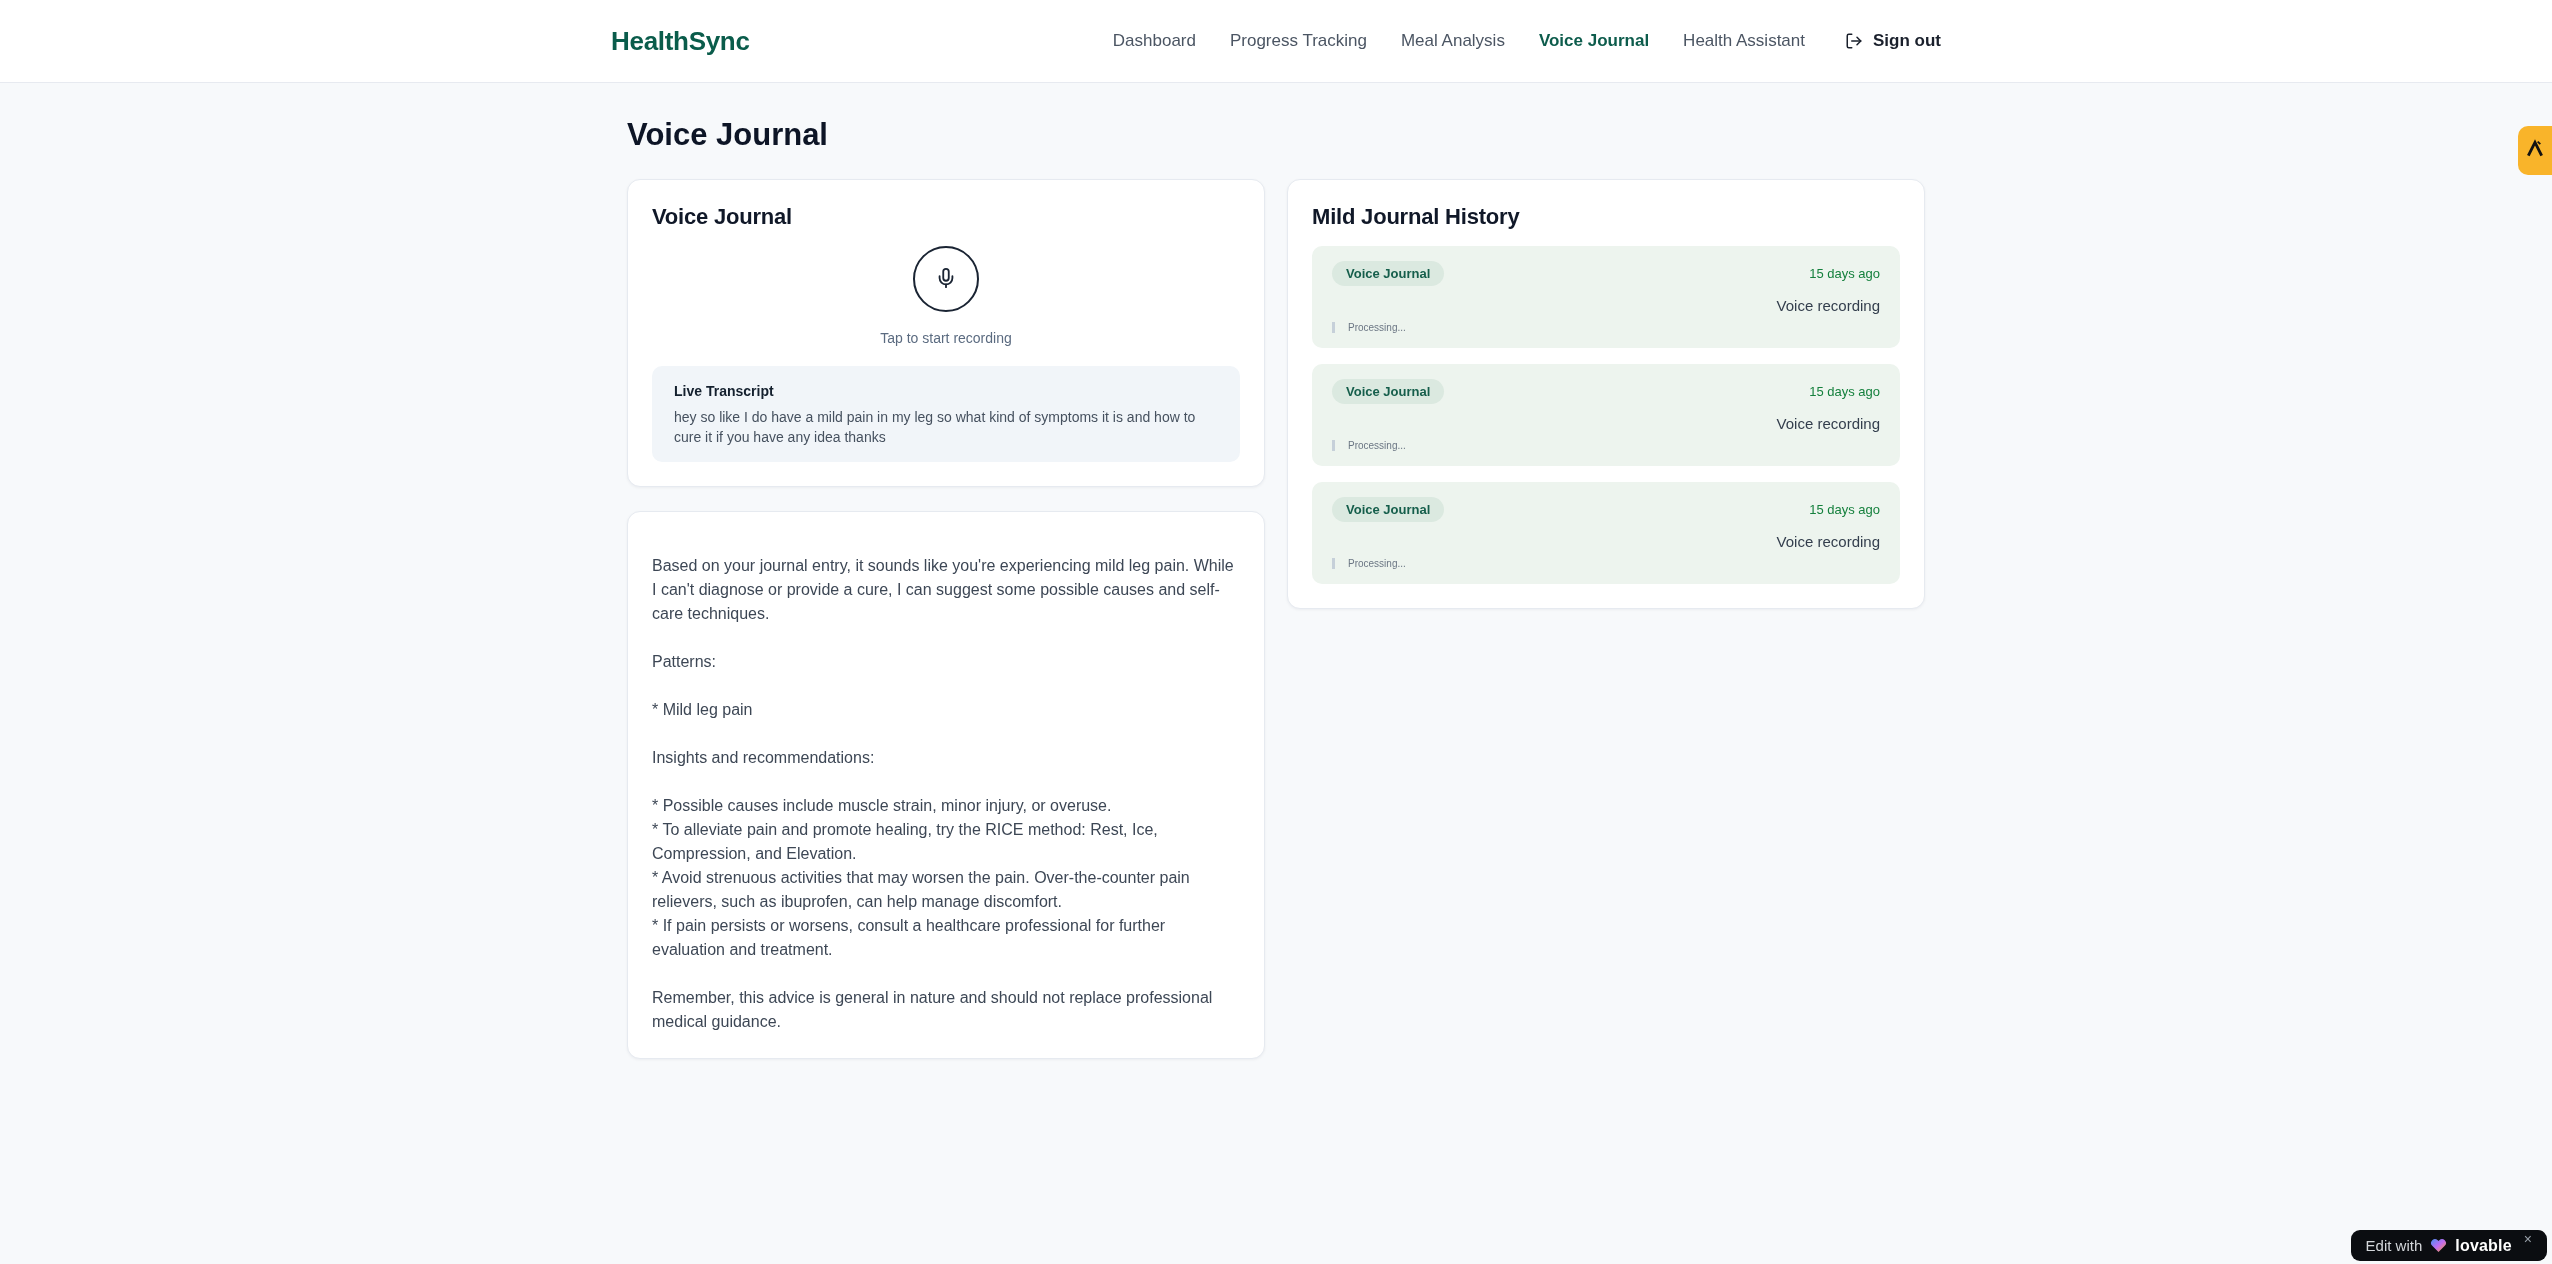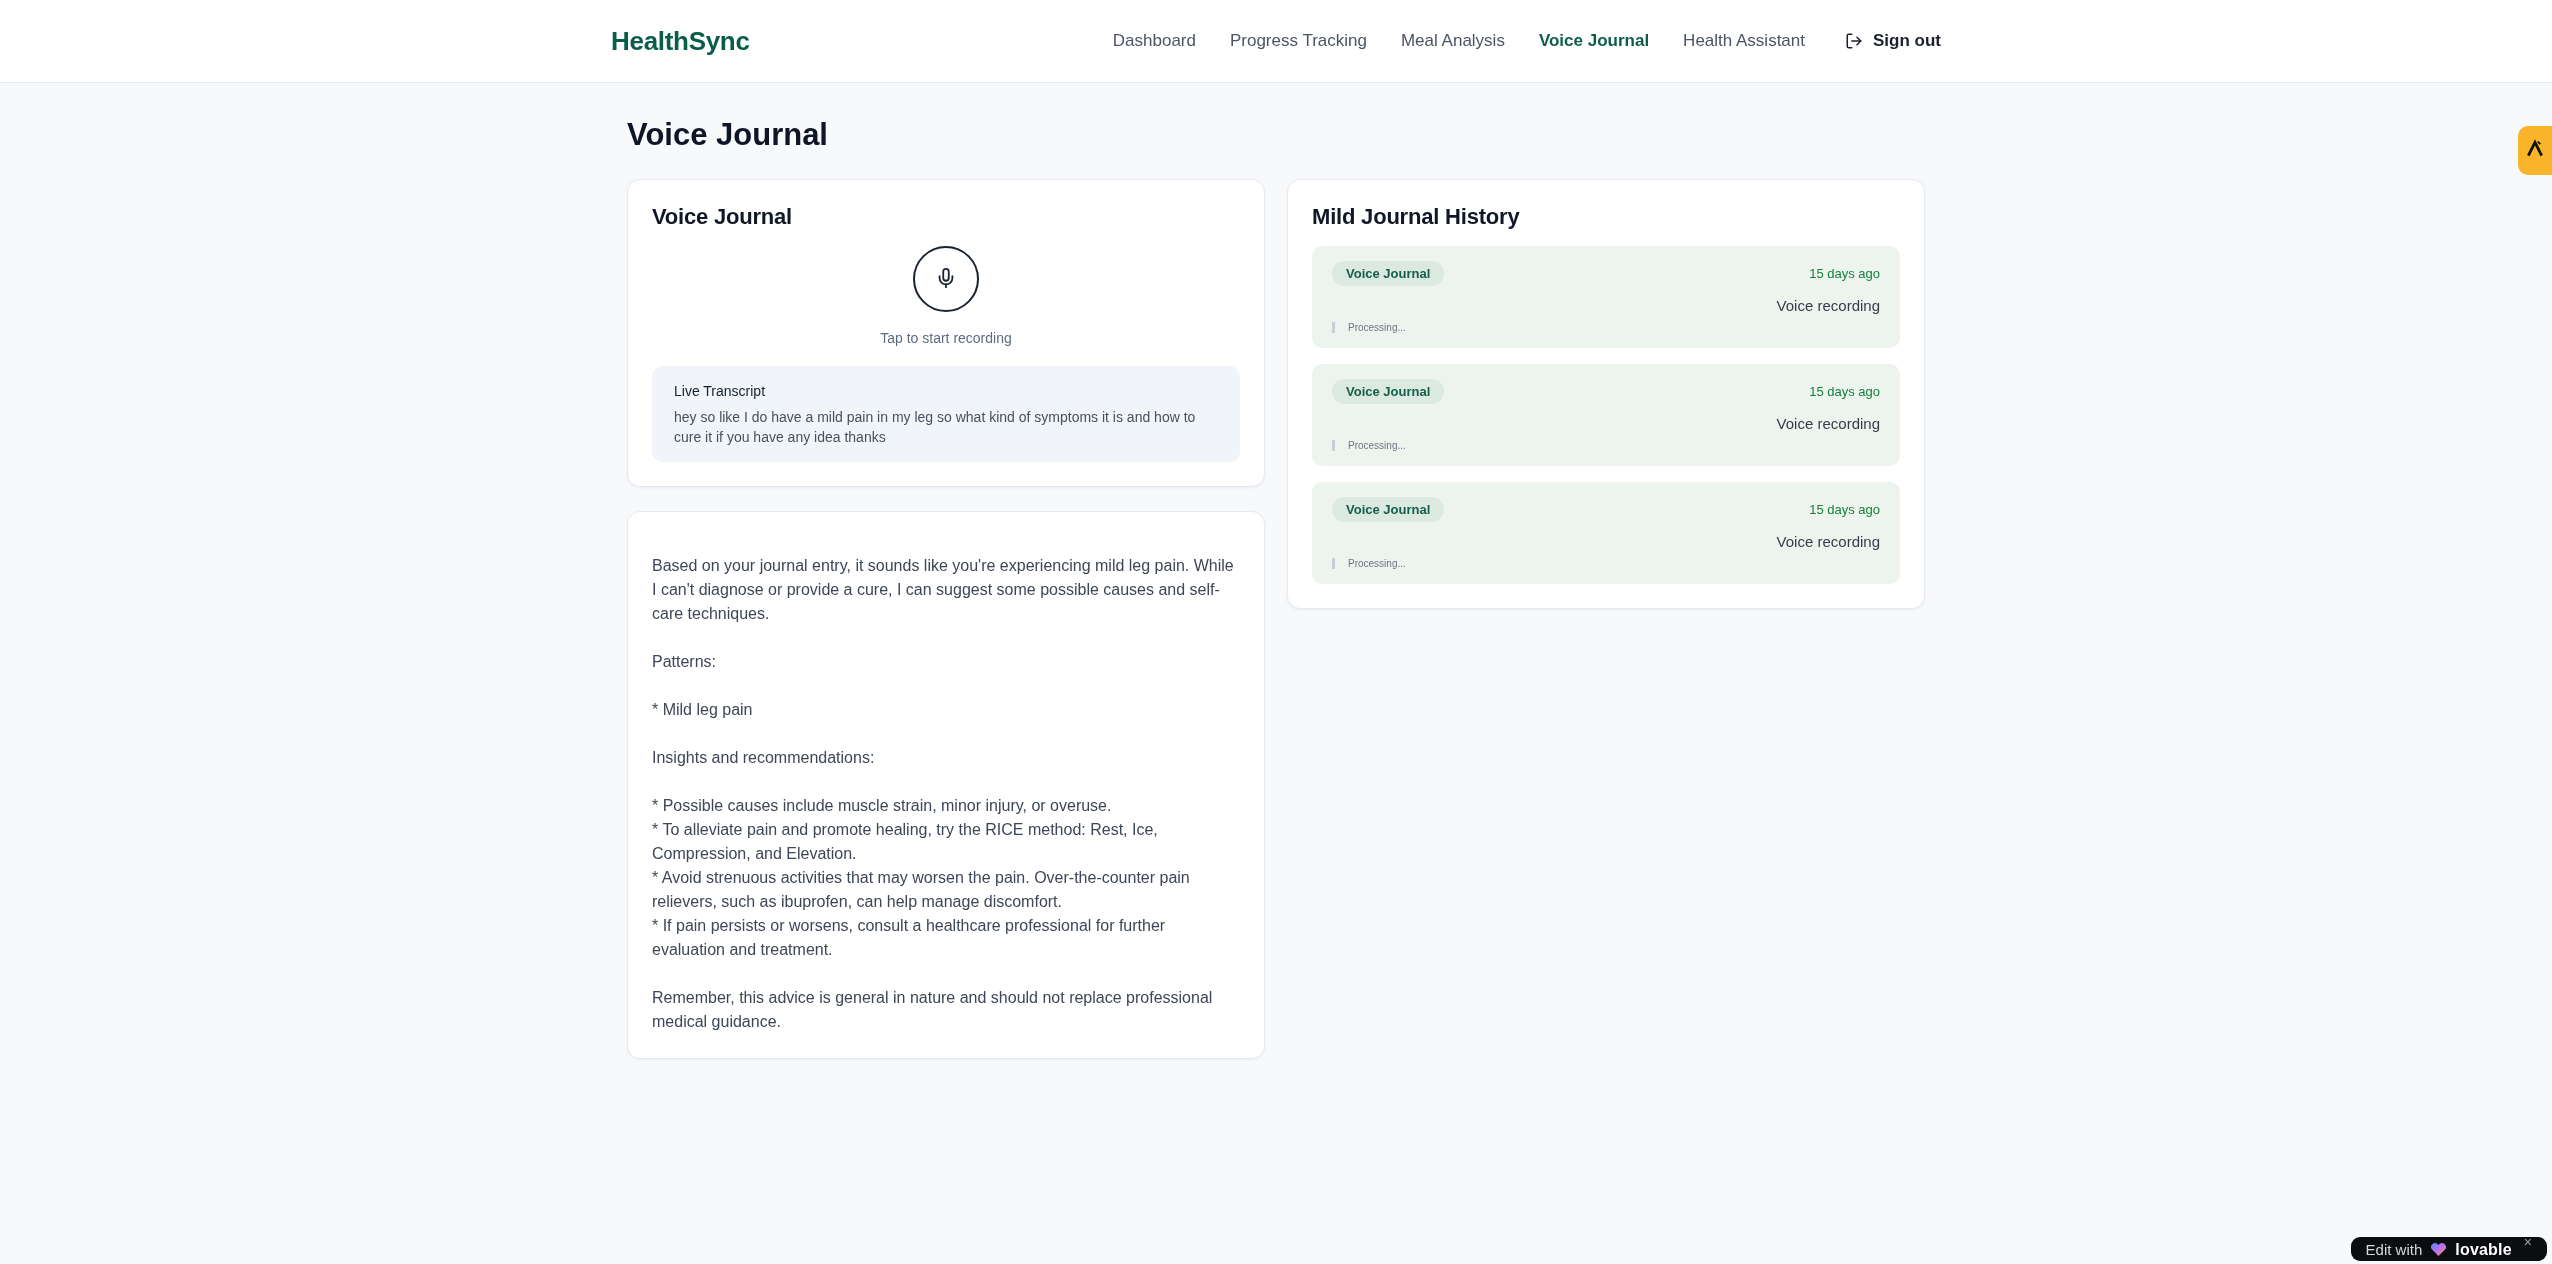--- a/index.html
+++ b/index.html
@@ -44,21 +44,21 @@
   
   .mic-zone { display:flex; flex-direction:column; align-items:center; margin-top:16px; }
   .mic-btn {
     width:66px; height:66px; border-radius:50%; background:#ffffff;
     border:2.5px solid #1a2433; display:flex; align-items:center; justify-content:center; cursor:pointer;
   }
   .hint { margin-top:16px; font-size:14px; line-height:20px; color:#5b6b80; }
   .transcript {
     margin-top:18px; background:#f1f5f9; border-radius:10px; padding:15px 22px;
   }
-  .t-title { font-size:14px; line-height:20px; font-weight:400; color:#14202e; margin-bottom:6px; }
+  .t-title { font-size:14px; line-height:20px; font-weight:700; color:#14202e; margin-bottom:6px; }
   .t-text { font-size:14px; line-height:20px; color:#46515f; }
 
   
   .analysis-body {
     margin-top:18px; font-size:16px; line-height:24px; color:#3d4755; white-space:pre-line;
   }
 
   
   .history-list { margin-top:16px; display:flex; flex-direction:column; gap:16px; }
   .history-item {
@@ -78,23 +78,23 @@
 
   
   .side-tab {
     position:absolute; top:126px; right:0; width:34px; height:49px;
     background:var(--anima-yellow,#f9b42a); border-radius:10px 0 0 10px;
     display:flex; align-items:center; justify-content:center; cursor:pointer;
   }
 
   
   .lovable-badge {
-    position:absolute; right:5px; bottom:3px; height:24px;
+    position:absolute; right:5px; bottom:3px; height:31px;
     background:var(--lovable-black,#0b0d11); border-radius:9px;
-    display:flex; align-items:flex-start; gap:8px; padding:4px 15px; cursor:pointer;
+    display:flex; align-items:center; gap:8px; padding:4px 15px; cursor:pointer;
   }
   .lb-prefix { font-size:15px; color:#d4d7db; }
   .lb-brand { font-size:16px; font-weight:800; color:#ffffff; letter-spacing:0.2px; }
   .lb-close { font-size:14px; color:#9aa1aa; transform:translateY(-7px); margin-left:4px; cursor:pointer; }
 </style>
 </head>
 <body>
 
 <header class="appbar">
   <div class="header-shell">

